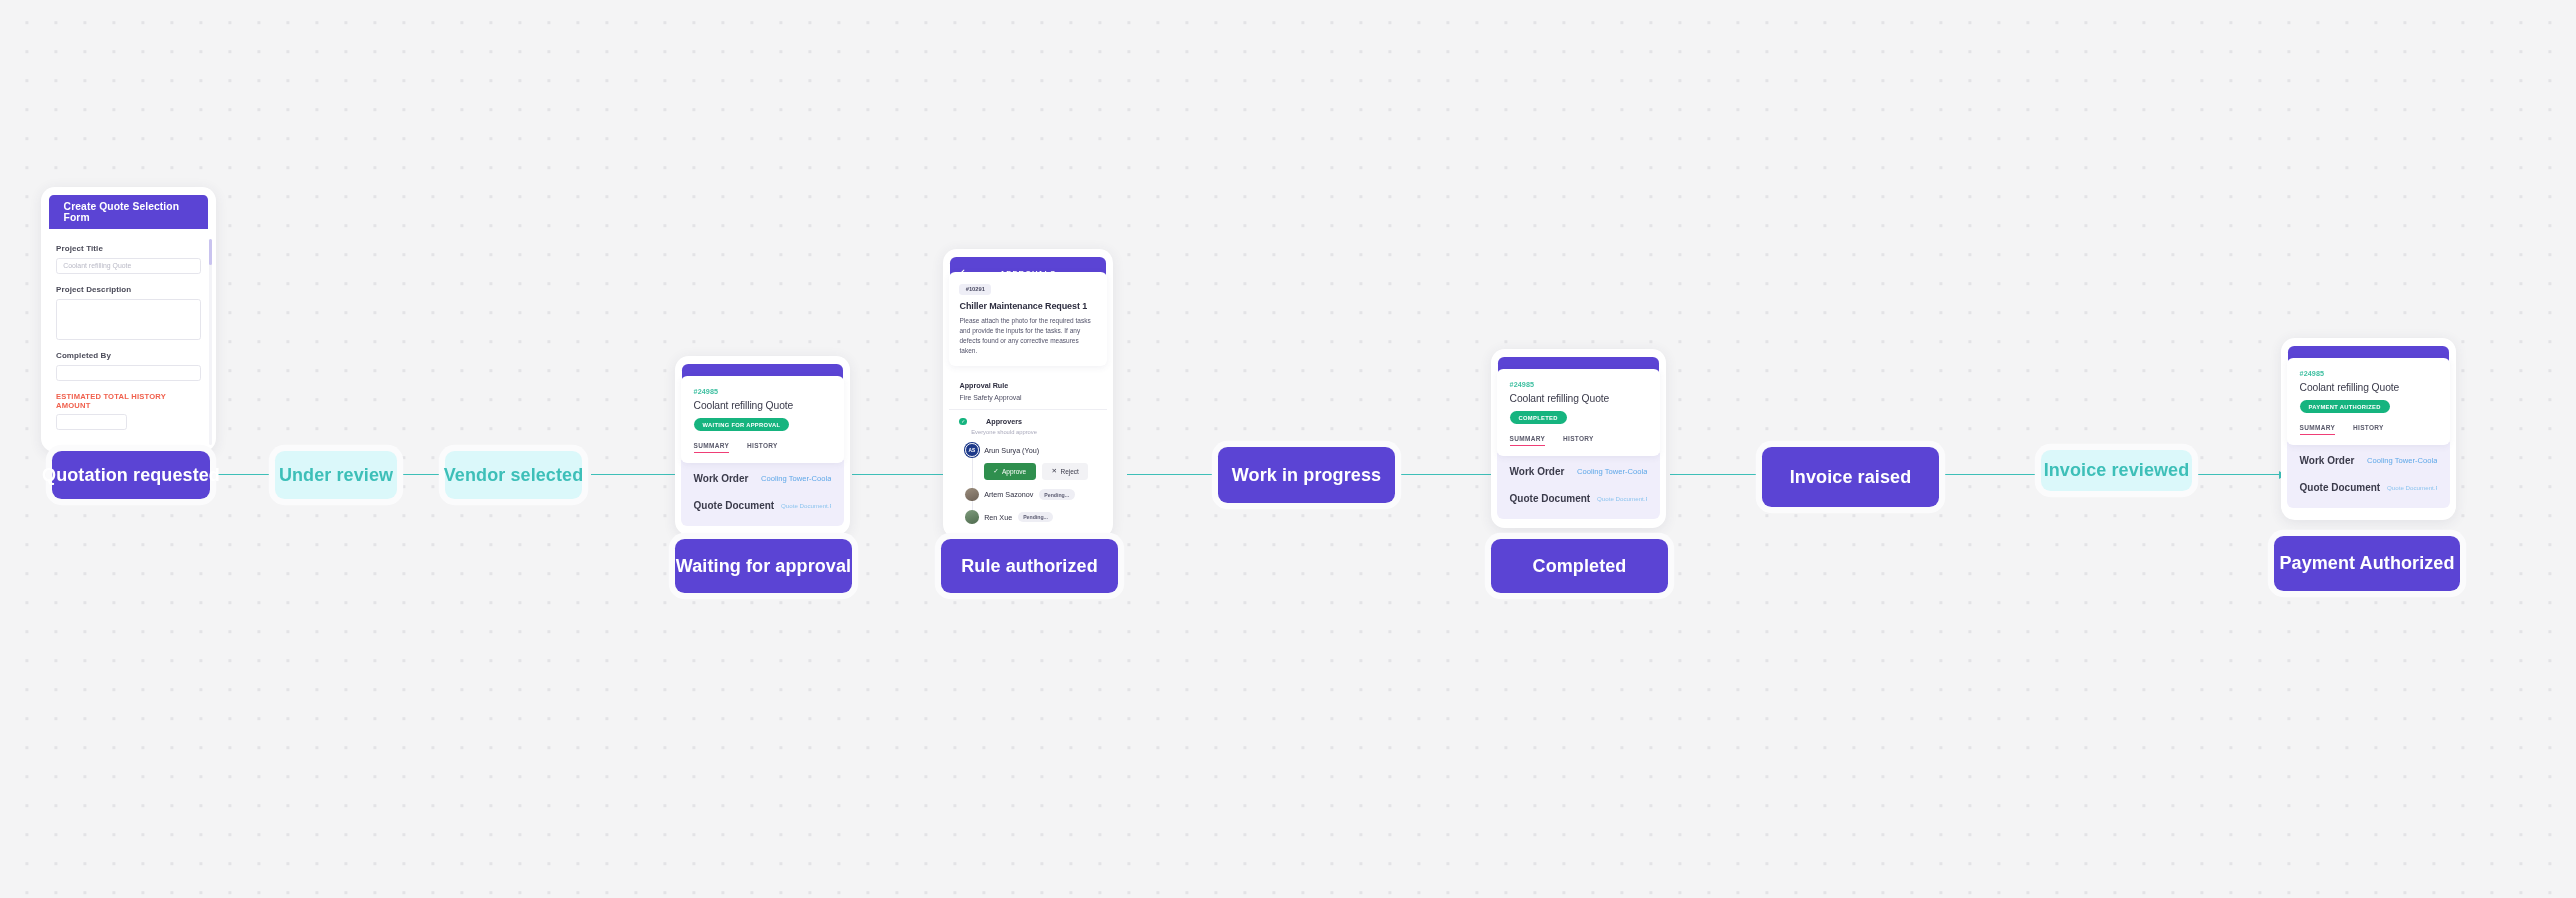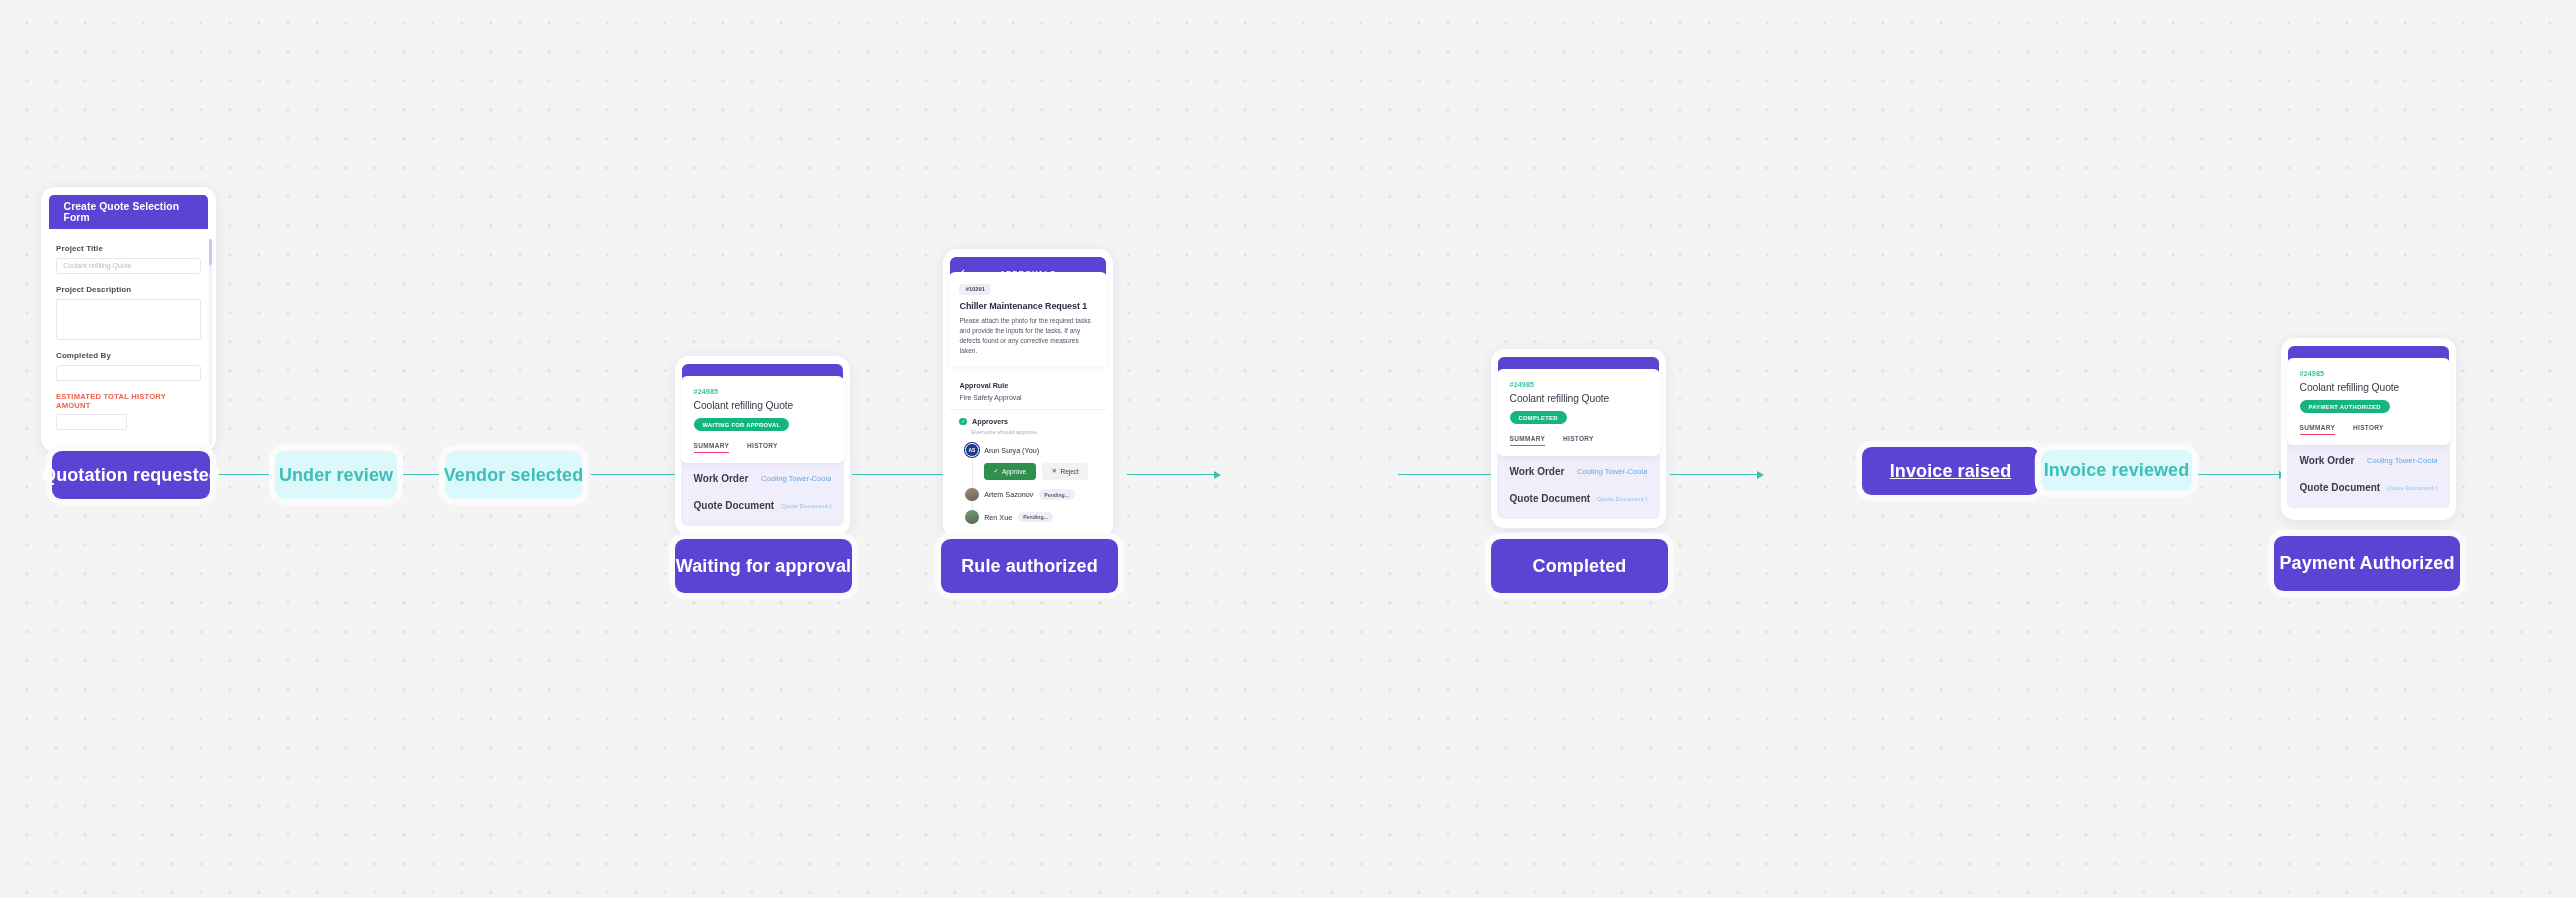--- a/index.html
+++ b/index.html
@@ -149,21 +149,21 @@
     font-size: 5.8px; font-weight: bold;
   }
   .ap-title { font-size: 9px; font-weight: bold; color: #2d2d3f;
               margin-top: 6.2px; letter-spacing: -0.1px; }
   .ap-desc { font-size: 6.5px; color: #52526a; line-height: 1.55; margin-top: 4.8px; }
   .ap-panel { background: #fff; border-radius: 6.2px; margin: 5.5px 6.2px 0 6.2px;
               padding: 9px 10.3px 9.6px 10.3px; }
   .ap-rulek { font-size: 7.2px; font-weight: bold; color: #2d2d3f; }
   .ap-rulev { font-size: 6.9px; color: #4e4e63; margin-top: 4.1px; }
   .ap-divider { height: 0.7px; background: #eeeef3; margin: 7.6px -10.3px 7.6px -10.3px; }
-  .ap-apvhead { display: flex; align-items: center; gap: 5px; }
+  .ap-apvhead { display: flex; align-items: center; gap: 19px; }
   .ap-check { width: 7.6px; height: 7.6px; border-radius: 50%; background: #16b47f;
               display: flex; align-items: center; justify-content: center;
               color: #fff; font-size: 4.8px; }
   .ap-apvt { font-size: 7.2px; font-weight: bold; color: #2d2d3f; }
   .ap-apvs { font-size: 5.8px; color: #a9a9bb; margin: 3.4px 0 0 11.7px; }
   .ap-list { margin-top: 8.2px; margin-left: 5.5px; position: relative; }
   .ap-line { position: absolute; left: 6.9px; top: 5.5px; bottom: 4.1px;
              width: 1px; background: #e8e8ef; }
   .ap-person { display: flex; align-items: center; gap: 5.5px;
                position: relative; z-index: 2; }
@@ -357,23 +357,24 @@
   <div class="pill solid" style="left:52px; top:451px; width:158px; height:48px;">Quotation requested</div>
 
   <div class="pill light" style="left:275px; top:451px; width:122px; height:48px;">Under review</div>
 
   <div class="pill light" style="left:445px; top:451px; width:137px; height:48px;">Vendor selected</div>
 
   <div class="pill solid" style="left:675px; top:539px; width:177px; height:54px;">Waiting for approval</div>
 
   <div class="pill solid" style="left:941px; top:539px; width:177px; height:54px;">Rule authorized</div>
 
+  <div class="pill solid" style="left:1218px; top:447px; width:177px; height:56px;">Work in progress</div>
 
   <div class="pill solid" style="left:1491px; top:539px; width:177px; height:54px;">Completed</div>
 
-  <div class="pill solid" style="left:1862px; top:447px; width:177px; height:48px;text-decoration:underline;">Invoice raised</div>
+  <div class="pill solid" style="left:1762px; top:447px; width:177px; height:60px;">Invoice raised</div>
 
   <div class="pill light" style="left:2041px; top:450px; width:151px; height:41px;">Invoice reviewed</div>
 
   <div class="pill solid" style="left:2274px; top:536px; width:186px; height:55px;">Payment Authorized</div>
 
 </div>
 
 
 </body></html>

